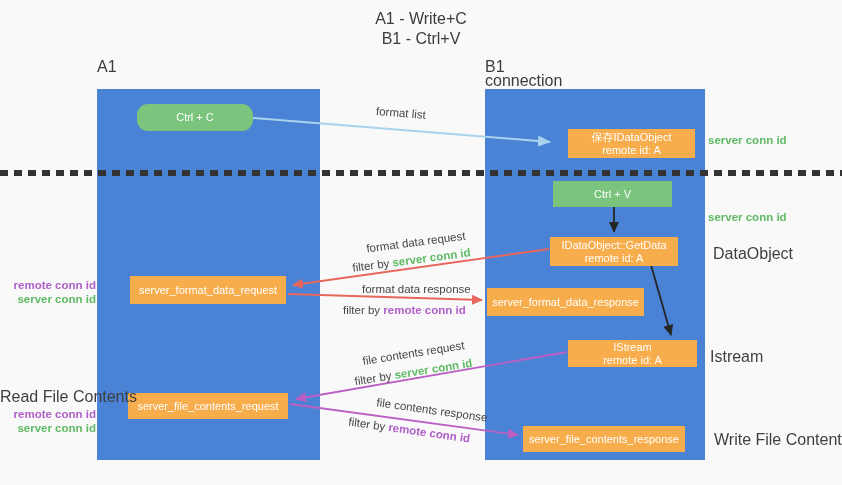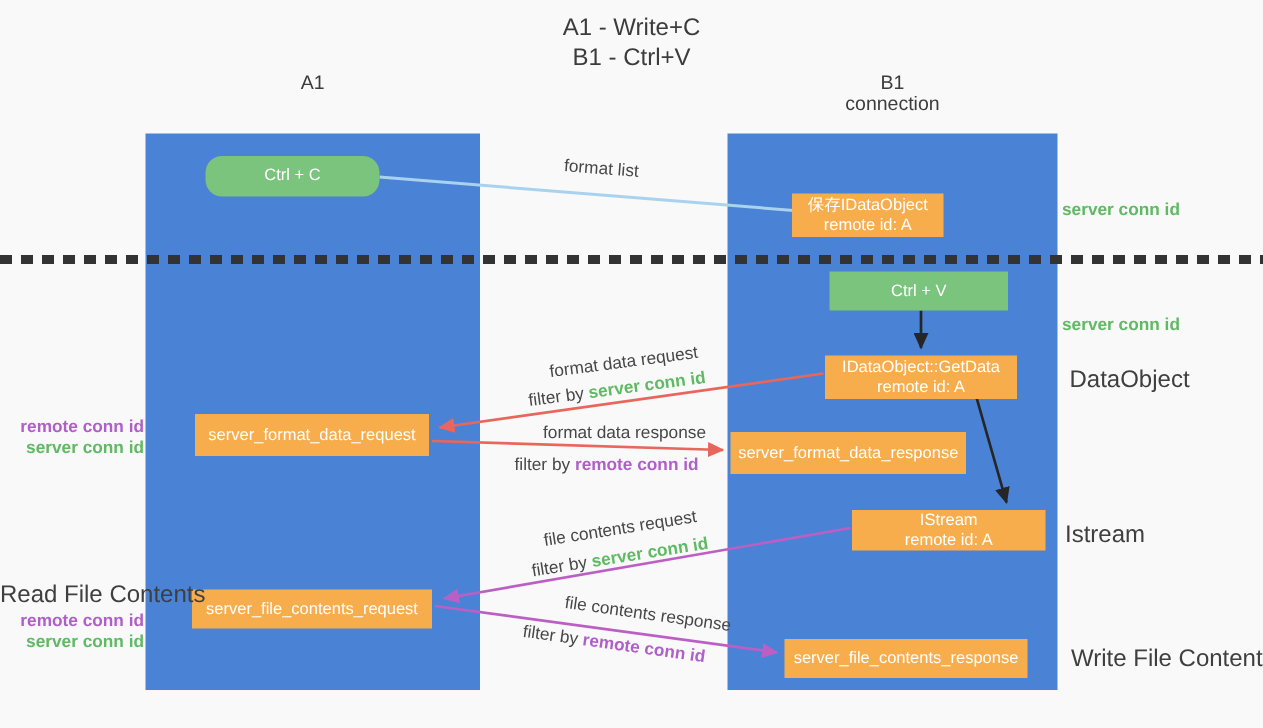--- a/index.html
+++ b/index.html
@@ -9,22 +9,22 @@
     font-family: "Liberation Sans", "DejaVu Sans", sans-serif;
     overflow: hidden;
   }
   .canvas { position: relative; width: 842px; height: 485px; }
 
   .title {
     position: absolute; left: 0; top: 9px; width: 842px;
     text-align: center; font-size: 16px; line-height: 20px; color: #3c3c3c;
   }
   .lane-header {
-    position: absolute; top: 48px; text-align: center;
-    font-size: 13px; line-height: 14px; color: #3c3c3c;
+    position: absolute; top: 60px; 
+    font-size: 16px; line-height: 14px; color: #3c3c3c;
   }
   .lane {
     position: absolute; top: 89px; height: 371px;
     background: #4a83d5; z-index: 1;
   }
   .lane-left  { left: 97px;  width: 223px; }
   .lane-right { left: 485px; width: 220px; }
 
   .divider {
     position: absolute; left: 0; top: 170px; width: 842px; height: 6px;
@@ -109,21 +109,21 @@
     <line x1="549" y1="249" x2="293" y2="285" stroke="#e8665c" stroke-width="1.8" marker-end="url(#m-red)"></line>
     <line x1="288" y1="294" x2="482" y2="300" stroke="#e8665c" stroke-width="1.8" marker-end="url(#m-red)"></line>
     <line x1="567" y1="352" x2="296" y2="399" stroke="#bc5fc4" stroke-width="1.8" marker-end="url(#m-purple)"></line>
     <line x1="290" y1="404" x2="518" y2="435" stroke="#bc5fc4" stroke-width="1.8" marker-end="url(#m-purple)"></line>
   </svg>
 
   <div class="node node-green" style="left:137px;top:104px;width:116px;height:27px;border-radius:11px;">
     <div>Ctrl + C</div>
   </div>
 
-  <div class="node node-orange" style="left:528px;top:129px;width:101px;height:29px;">
+  <div class="node node-orange" style="left:568px;top:129px;width:127px;height:29px;">
     <div>保存IDataObject</div>
     <div>remote id: A</div>
   </div>
 
   <div class="node node-green" style="left:553px;top:181px;width:119px;height:26px;">
     <div>Ctrl + V</div>
   </div>
 
   <div class="node node-orange" style="left:550px;top:237px;width:128px;height:29px;">
     <div>IDataObject::GetData</div>

